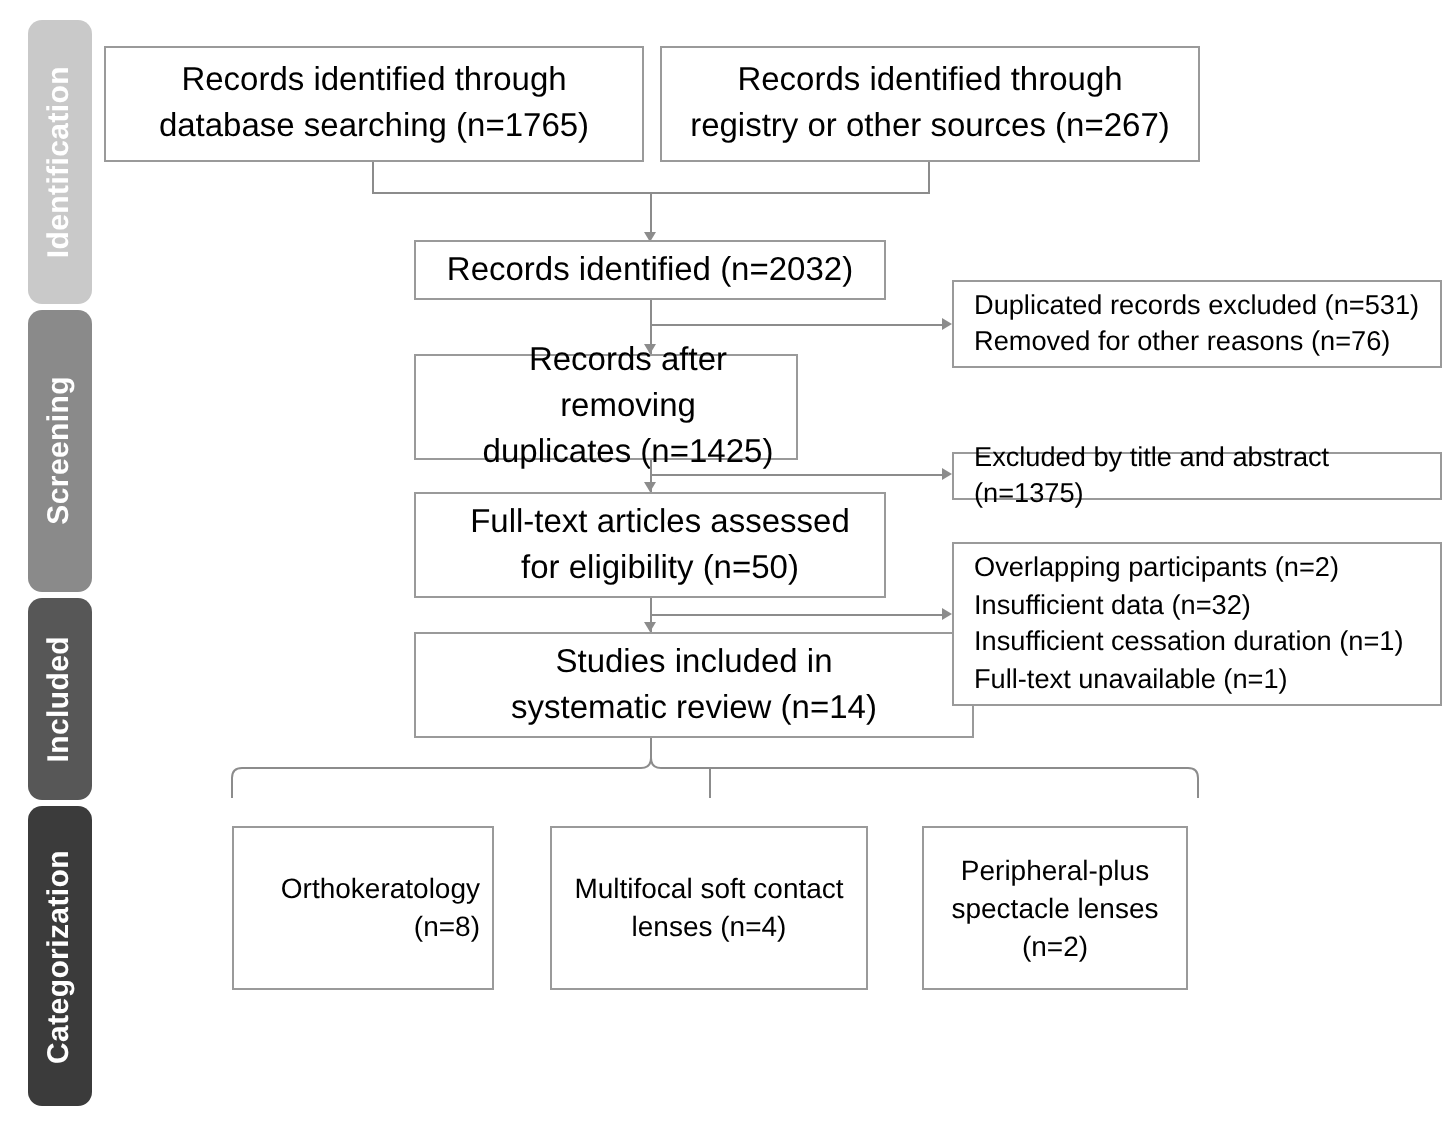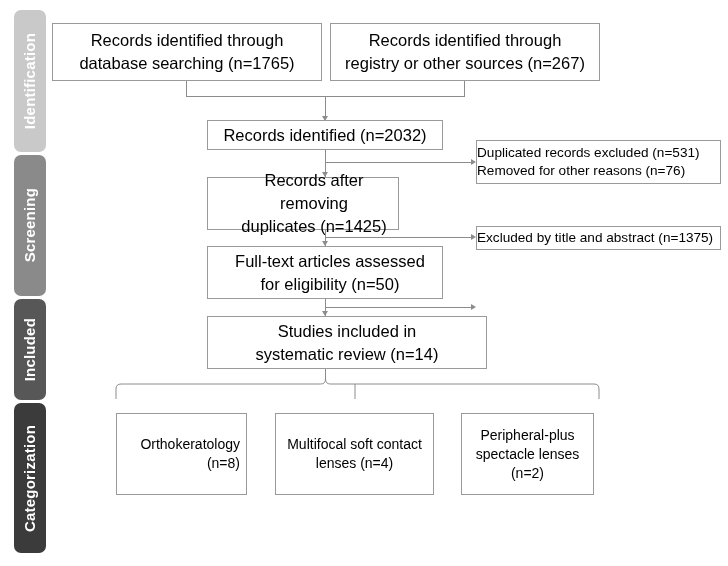--- a/index.html
+++ b/index.html
@@ -55,21 +55,21 @@
   }
   .box.small {
     font-size: 14px;
     line-height: 19px;
   }
   .box.excl {
     justify-content: flex-start;
     text-align: left;
     font-size: 13.6px;
     line-height: 18.5px;
-    padding: 3px 0;
+    padding: 3px 10px;
   }
   .box .txt { display: block; width: 100%; white-space: pre-line; }
   .box.excl .txt { text-align: left; }
 
   
   .ln {
     position: absolute;
     background: #8c8c8c;
   }
   .vl { width: 1px; }
@@ -171,20 +171,26 @@
 
   <div class="box excl" style="left:476px; top:140px; width:245px; height:44px;">
     <span class="txt">Duplicated records excluded (n=531)
 Removed for other reasons (n=76)</span>
   </div>
 
   <div class="box excl" style="left:476px; top:226px; width:245px; height:24px;">
     <span class="txt">Excluded by title and abstract (n=1375)</span>
   </div>
 
+  <div class="box excl" style="left:476px; top:271px; width:245px; height:82px;">
+    <span class="txt">Overlapping participants (n=2)
+Insufficient data (n=32)
+Insufficient cessation duration (n=1)
+Full-text unavailable (n=1)</span>
+  </div>
 
   <div class="bracket" style="left:110px; top:369px;">
     <svg width="500" height="46" viewBox="0 0 500 46">
 
       <path d="M215.5 0 L215.5 10" fill="none" stroke="#8c8c8c" stroke-width="1"></path>
 
       <path d="M215.5 10 Q215.5 15 210.5 15 L11 15 Q6 15 6 20 L6 30" fill="none" stroke="#8c8c8c" stroke-width="1"></path>
       <path d="M215.5 10 Q215.5 15 220.5 15 L484 15 Q489 15 489 20 L489 30" fill="none" stroke="#8c8c8c" stroke-width="1"></path>
 
       <path d="M245 15 L245 30" fill="none" stroke="#8c8c8c" stroke-width="1"></path>

